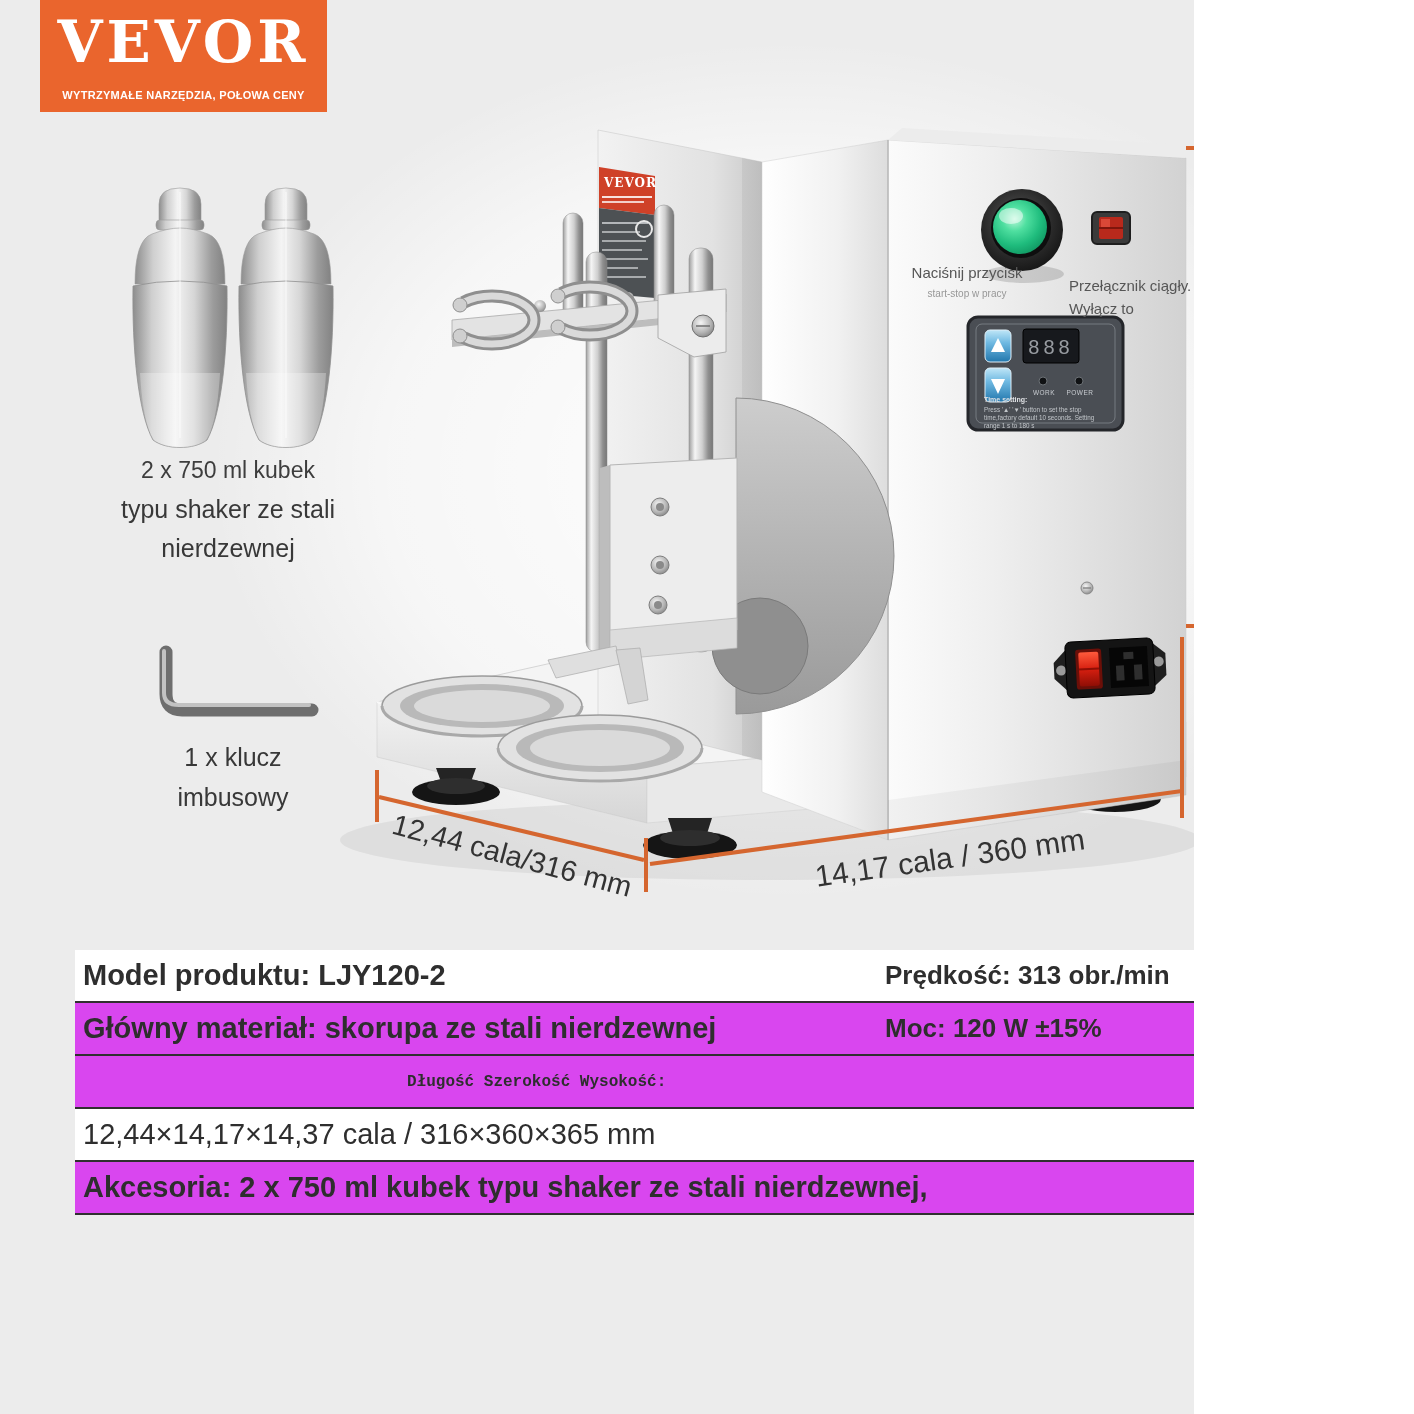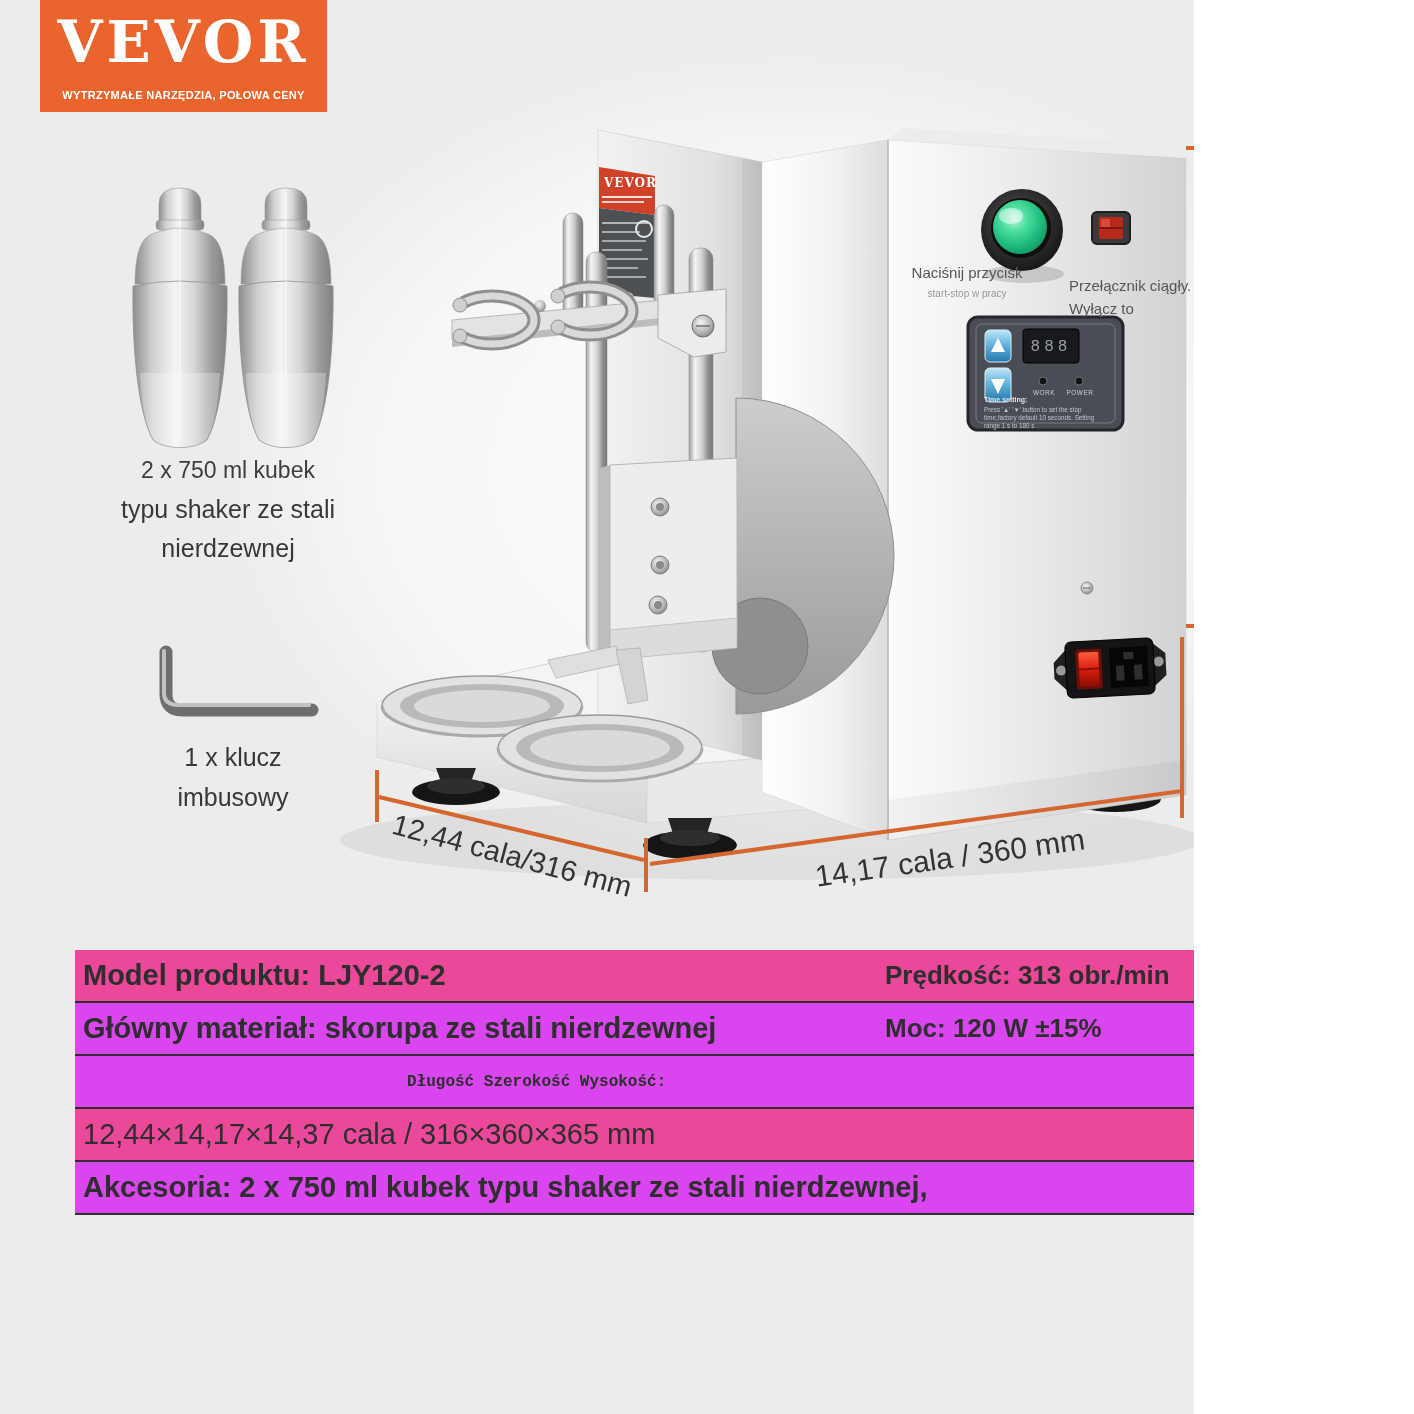--- a/index.html
+++ b/index.html
@@ -15,31 +15,31 @@
   
   .cap-sm{font-size:23px;font-weight:500;color:#3d3d3d;}
   .cap-lg{font-size:25px;font-weight:500;color:#383838;}
   
   .mlabel{font-size:15px;font-weight:500;color:#565656;}
   .mlabel-sub{font-size:10px;color:#979797;}
   .mlabel-left{font-size:15px;font-weight:500;color:#565656;line-height:23px;text-align:left;white-space:nowrap;}
   
   .sticker-brand{font-size:12px;font-weight:bold;color:#fff;letter-spacing:1px;font-family:"DejaVu Serif",serif;}
   
-  .led{font-family:Liberation Mono, monospace;font-size:16px;letter-spacing:4px;color:#cfd4da;opacity:.7;text-align:right;}
+  .led{font-family:Liberation Sans, sans-serif;font-size:20px;letter-spacing:4px;color:#cfd4da;opacity:.7;text-align:right;}
   .pnl-ind{font-size:6.5px;color:#c8ccd1;letter-spacing:.5px;}
   .pnl-title{font-size:7px;font-weight:600;color:#e0e2e5;white-space:nowrap;}
   .pnl-line{font-size:6.3px;color:#c2c6ca;white-space:nowrap;}
   
   .dim{font-size:30px;font-weight:500;color:#333;}
   
   .spec{left:75px;top:950px;width:1266px;}
   .spec-row{position:relative;height:53px;border-bottom:2px solid #303030;display:flex;
             align-items:center;padding-left:8px;box-sizing:border-box;}
-  .spec-row.odd{background:#ec4899;}
+  .spec-row.odd{background:#ffffff;}
   .spec-row.even{background:#d946ef;}
   .sl{font-size:29px;}
   .w700{font-weight:700;} .w500{font-weight:500;}
   .sr{position:absolute;left:810px;font-size:26px;font-weight:600;}
   .sx{position:absolute;left:332px;font-size:16px;font-weight:600;font-family:Liberation Mono, monospace;}
   svg{position:absolute;left:0;top:0;}
 </style>
 </head>
 <body>
 

